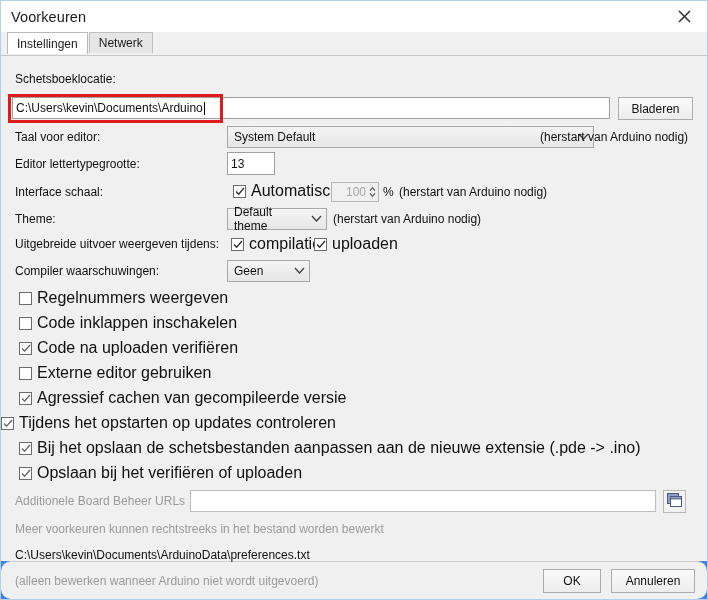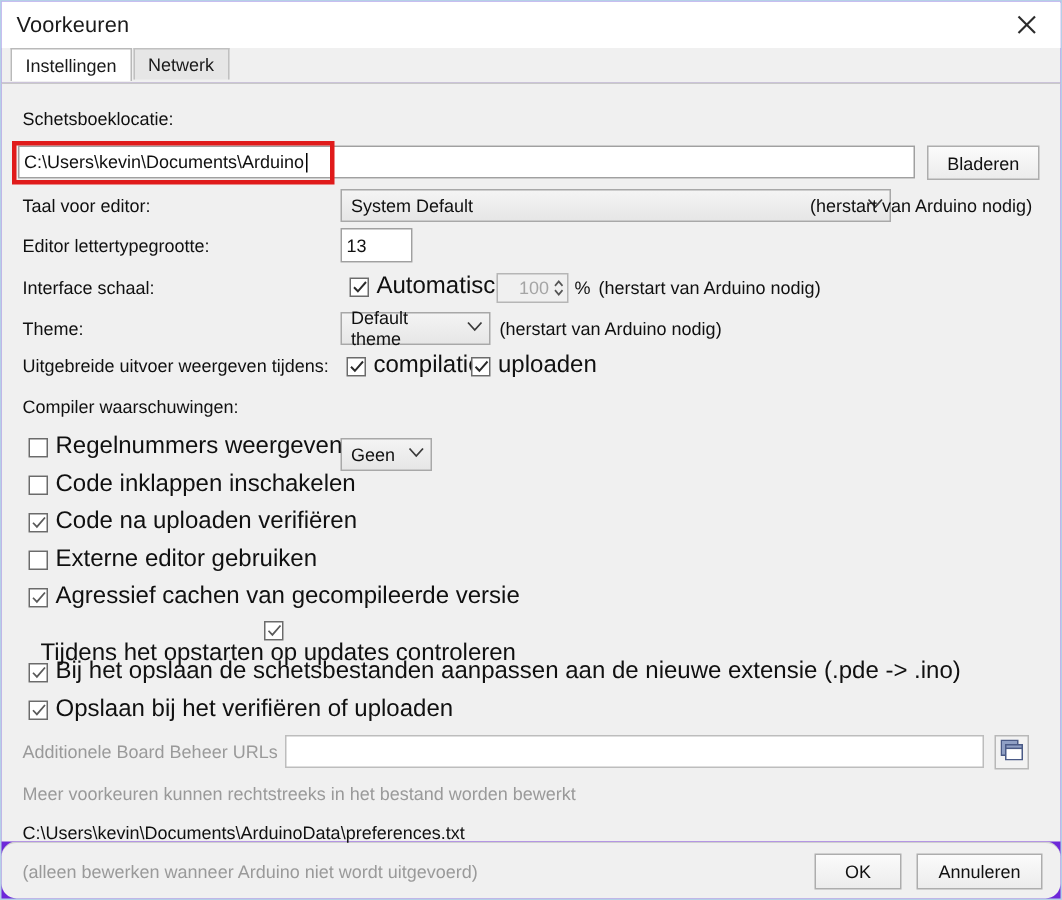--- a/index.html
+++ b/index.html
@@ -13,21 +13,21 @@
     font-family: "Liberation Sans", sans-serif;
     font-size: 12px;
     color: #000000;
     overflow: hidden;
   }
   .window {
     position: absolute;
     left: 0; top: 0;
     width: 708px;
     height: 600px;
-    background: #6d28d9;
+    background: #3b82f6;
     border: 1px solid #b4d0e7;
     box-sizing: border-box;
     display: flex;
     flex-direction: column;
   }
   
   .titlebar {
     height: 31px;
     min-height: 31px;
     background: #ffffff;
@@ -348,21 +348,21 @@
         <svg width="10" height="9" viewBox="0 0 10 9">
             <polyline points="1,4.5 3.6,7.2 9,1" fill="none" stroke="#2b2b2b" stroke-width="1.3"></polyline>
           </svg>
       </span>
       <span class="cb-label">uploaden</span>
     </div>
 
     <div class="row" style="left:14px; top:208px;">
       <span class="label">Compiler waarschuwingen:</span>
     </div>
-    <div class="combo" style="position:absolute; left:226px; top:204px; width:61px;margin-top:32px;">
+    <div class="combo" style="position:absolute; left:226px; top:204px; width:83px;">
       <span>Geen</span>
       <span class="chev">
         <svg width="11" height="7" viewBox="0 0 11 7">
             <polyline points="1,1 5.5,6 10,1" fill="none" stroke="#3b3b3b" stroke-width="1.2"></polyline>
           </svg>
       </span>
     </div>
 
     <div class="row" style="left:18px; top:233px;">
       <span class="cb"></span>
@@ -385,21 +385,21 @@
       <span class="cb-label">Externe editor gebruiken</span>
     </div>
     <div class="row" style="left:18px; top:333px;">
       <span class="cb">
         <svg width="10" height="9" viewBox="0 0 10 9">
             <polyline points="1,4.5 3.6,7.2 9,1" fill="none" stroke="#5a5a5a" stroke-width="1.2"></polyline>
           </svg>
       </span>
       <span class="cb-label">Agressief cachen van gecompileerde versie</span>
     </div>
-    <div class="row" style="left:26px; top:358px;flex-direction:column;">
+    <div class="row" style="left:0; top:358px;">
       <span class="cb">
         <svg width="10" height="9" viewBox="0 0 10 9">
             <polyline points="1,4.5 3.6,7.2 9,1" fill="none" stroke="#5a5a5a" stroke-width="1.2"></polyline>
           </svg>
       </span>
       <span class="cb-label">Tijdens het opstarten op updates controleren</span>
     </div>
     <div class="row" style="left:18px; top:383px;align-items:center;">
       <span class="cb">
         <svg width="10" height="9" viewBox="0 0 10 9">

